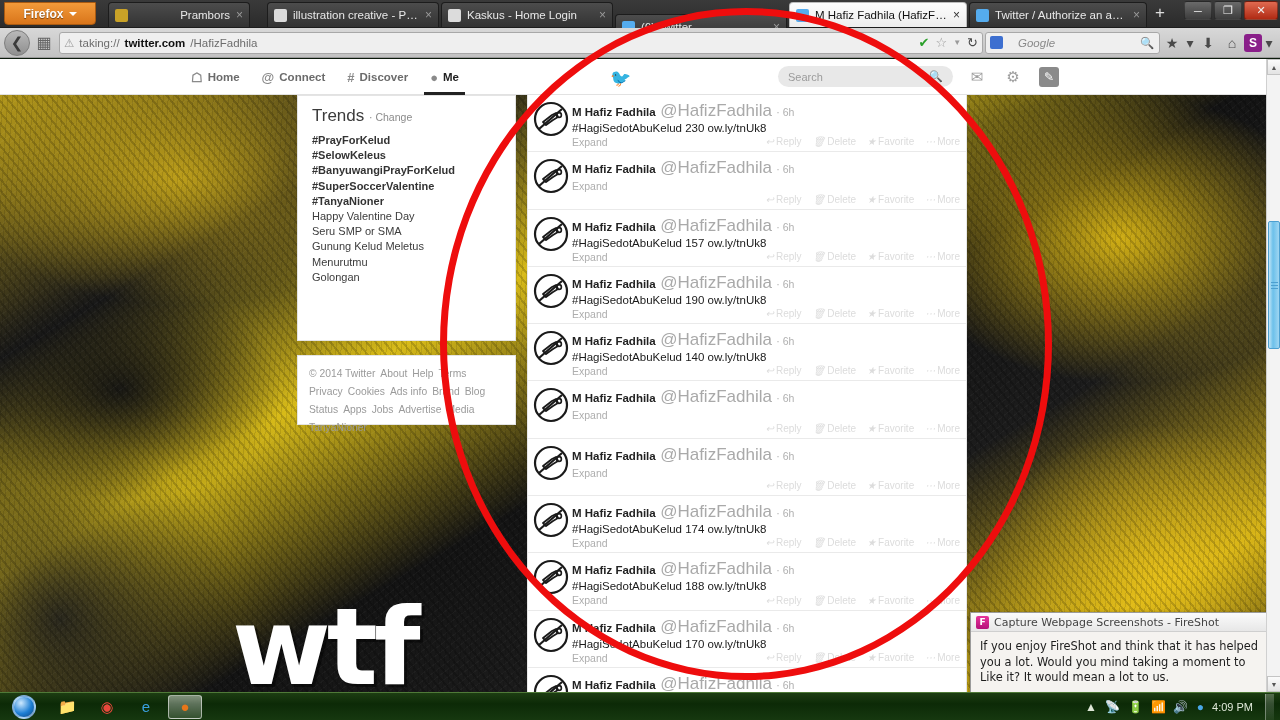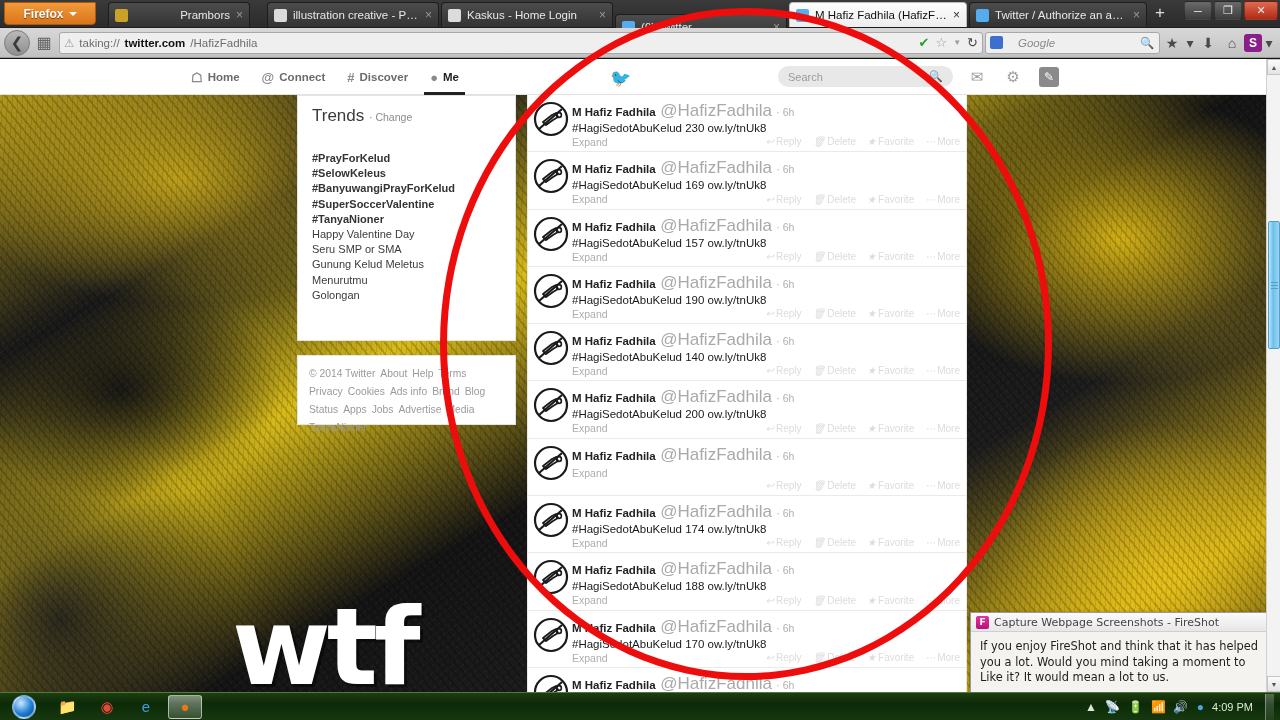--- a/index.html
+++ b/index.html
@@ -106,21 +106,21 @@
   .navitem .gly{font-size:13px;color:#8a8a8a;}
   .tw-bird{position:absolute;left:610px;top:9px;font-size:17px;color:#55acee;}
   .tw-search{position:absolute;left:778px;top:7px;width:175px;height:21px;background:#e8e8e8;border-radius:11px;
     display:flex;align-items:center;padding:0 10px;font-size:11px;color:#9b9b9b;}
   .tw-search .mag{margin-left:auto;color:#b4b4b4;font-size:11px;}
   .tw-ic{position:absolute;top:8px;width:20px;height:20px;display:flex;align-items:center;justify-content:center;color:#9e9e9e;font-size:15px;}
 
   
   .card{position:absolute;background:#fff;border:1px solid #e4e4e4;}
   #trends-card{left:297px;top:36px;width:219px;height:246px;padding:10px 14px;}
-  .trends-h{font-size:17px;color:#3b3b3b;margin-bottom:25px;}
+  .trends-h{font-size:17px;color:#3b3b3b;margin-bottom:7px;}
   .trends-h .chg{font-size:10.5px;color:#8a8a8a;}
   .trend{font-size:11px;color:#333;line-height:15.2px;font-weight:bold;}
   .trend.plain{font-weight:normal;color:#3c3c3c;}
   #footer-card{left:297px;top:296px;width:219px;height:70px;padding:7px 11px;}
   .flink{font-size:10.3px;color:#9a9a9a;display:inline;margin-right:5px;line-height:15px;}
 
   
   #timeline{position:absolute;left:527px;top:36px;width:440px;height:597px;background:#fff;border-left:1px solid #e8e8e8;border-right:1px solid #e8e8e8;overflow:hidden;}
   .tweet{height:57.3px;border-bottom:1px solid #eaeaea;position:relative;padding:6px 10px 0 44px;}
   .avatar{position:absolute;left:5px;top:6px;width:36px;height:36px;}
@@ -336,21 +336,20 @@
           </div>
         </div>
         <div class="tweet">
           <div class="avatar"><svg viewBox="0 0 36 36" width="36" height="36">
               <circle cx="18" cy="18" r="16" fill="#fff" stroke="#1a1a1a" stroke-width="2.2"></circle>
               <path d="M10 21 L19 14 L23 12 L25 16 L20 19 L13 24 Z" fill="#fff" stroke="#1a1a1a" stroke-width="1.8" stroke-linejoin="round"></path>
               <circle cx="26" cy="14" r="2.4" fill="none" stroke="#1a1a1a" stroke-width="1.6"></circle>
               <line x1="6" y1="28" x2="29" y2="8" stroke="#1a1a1a" stroke-width="2.2"></line>
             </svg></div>
           <div><span class="tw-name">M Hafiz Fadhila</span> <span class="tw-handle">@HafizFadhila</span> <span class="tw-time">· <span class="ts">6h</span></span></div>
-          <div class="tw-text">#HagiSedotAbuKelud 169 ow.ly/tnUk8</div>
           <div class="tw-expand">Expand</div>
           <div class="tw-actions">
             <span>
               <i>↩</i>
               <b style="font-weight:normal"> Reply</b>
             </span>
             <span>
               <i>🗑</i>
               <b style="font-weight:normal"> Delete</b>
             </span>
@@ -452,21 +451,20 @@
           </div>
         </div>
         <div class="tweet">
           <div class="avatar"><svg viewBox="0 0 36 36" width="36" height="36">
               <circle cx="18" cy="18" r="16" fill="#fff" stroke="#1a1a1a" stroke-width="2.2"></circle>
               <path d="M10 21 L19 14 L23 12 L25 16 L20 19 L13 24 Z" fill="#fff" stroke="#1a1a1a" stroke-width="1.8" stroke-linejoin="round"></path>
               <circle cx="26" cy="14" r="2.4" fill="none" stroke="#1a1a1a" stroke-width="1.6"></circle>
               <line x1="6" y1="28" x2="29" y2="8" stroke="#1a1a1a" stroke-width="2.2"></line>
             </svg></div>
           <div><span class="tw-name">M Hafiz Fadhila</span> <span class="tw-handle">@HafizFadhila</span> <span class="tw-time">· <span class="ts">6h</span></span></div>
-          <div class="tw-text">#HagiSedotAbuKelud 200 ow.ly/tnUk8</div>
           <div class="tw-expand">Expand</div>
           <div class="tw-actions">
             <span>
               <i>↩</i>
               <b style="font-weight:normal"> Reply</b>
             </span>
             <span>
               <i>🗑</i>
               <b style="font-weight:normal"> Delete</b>
             </span>

